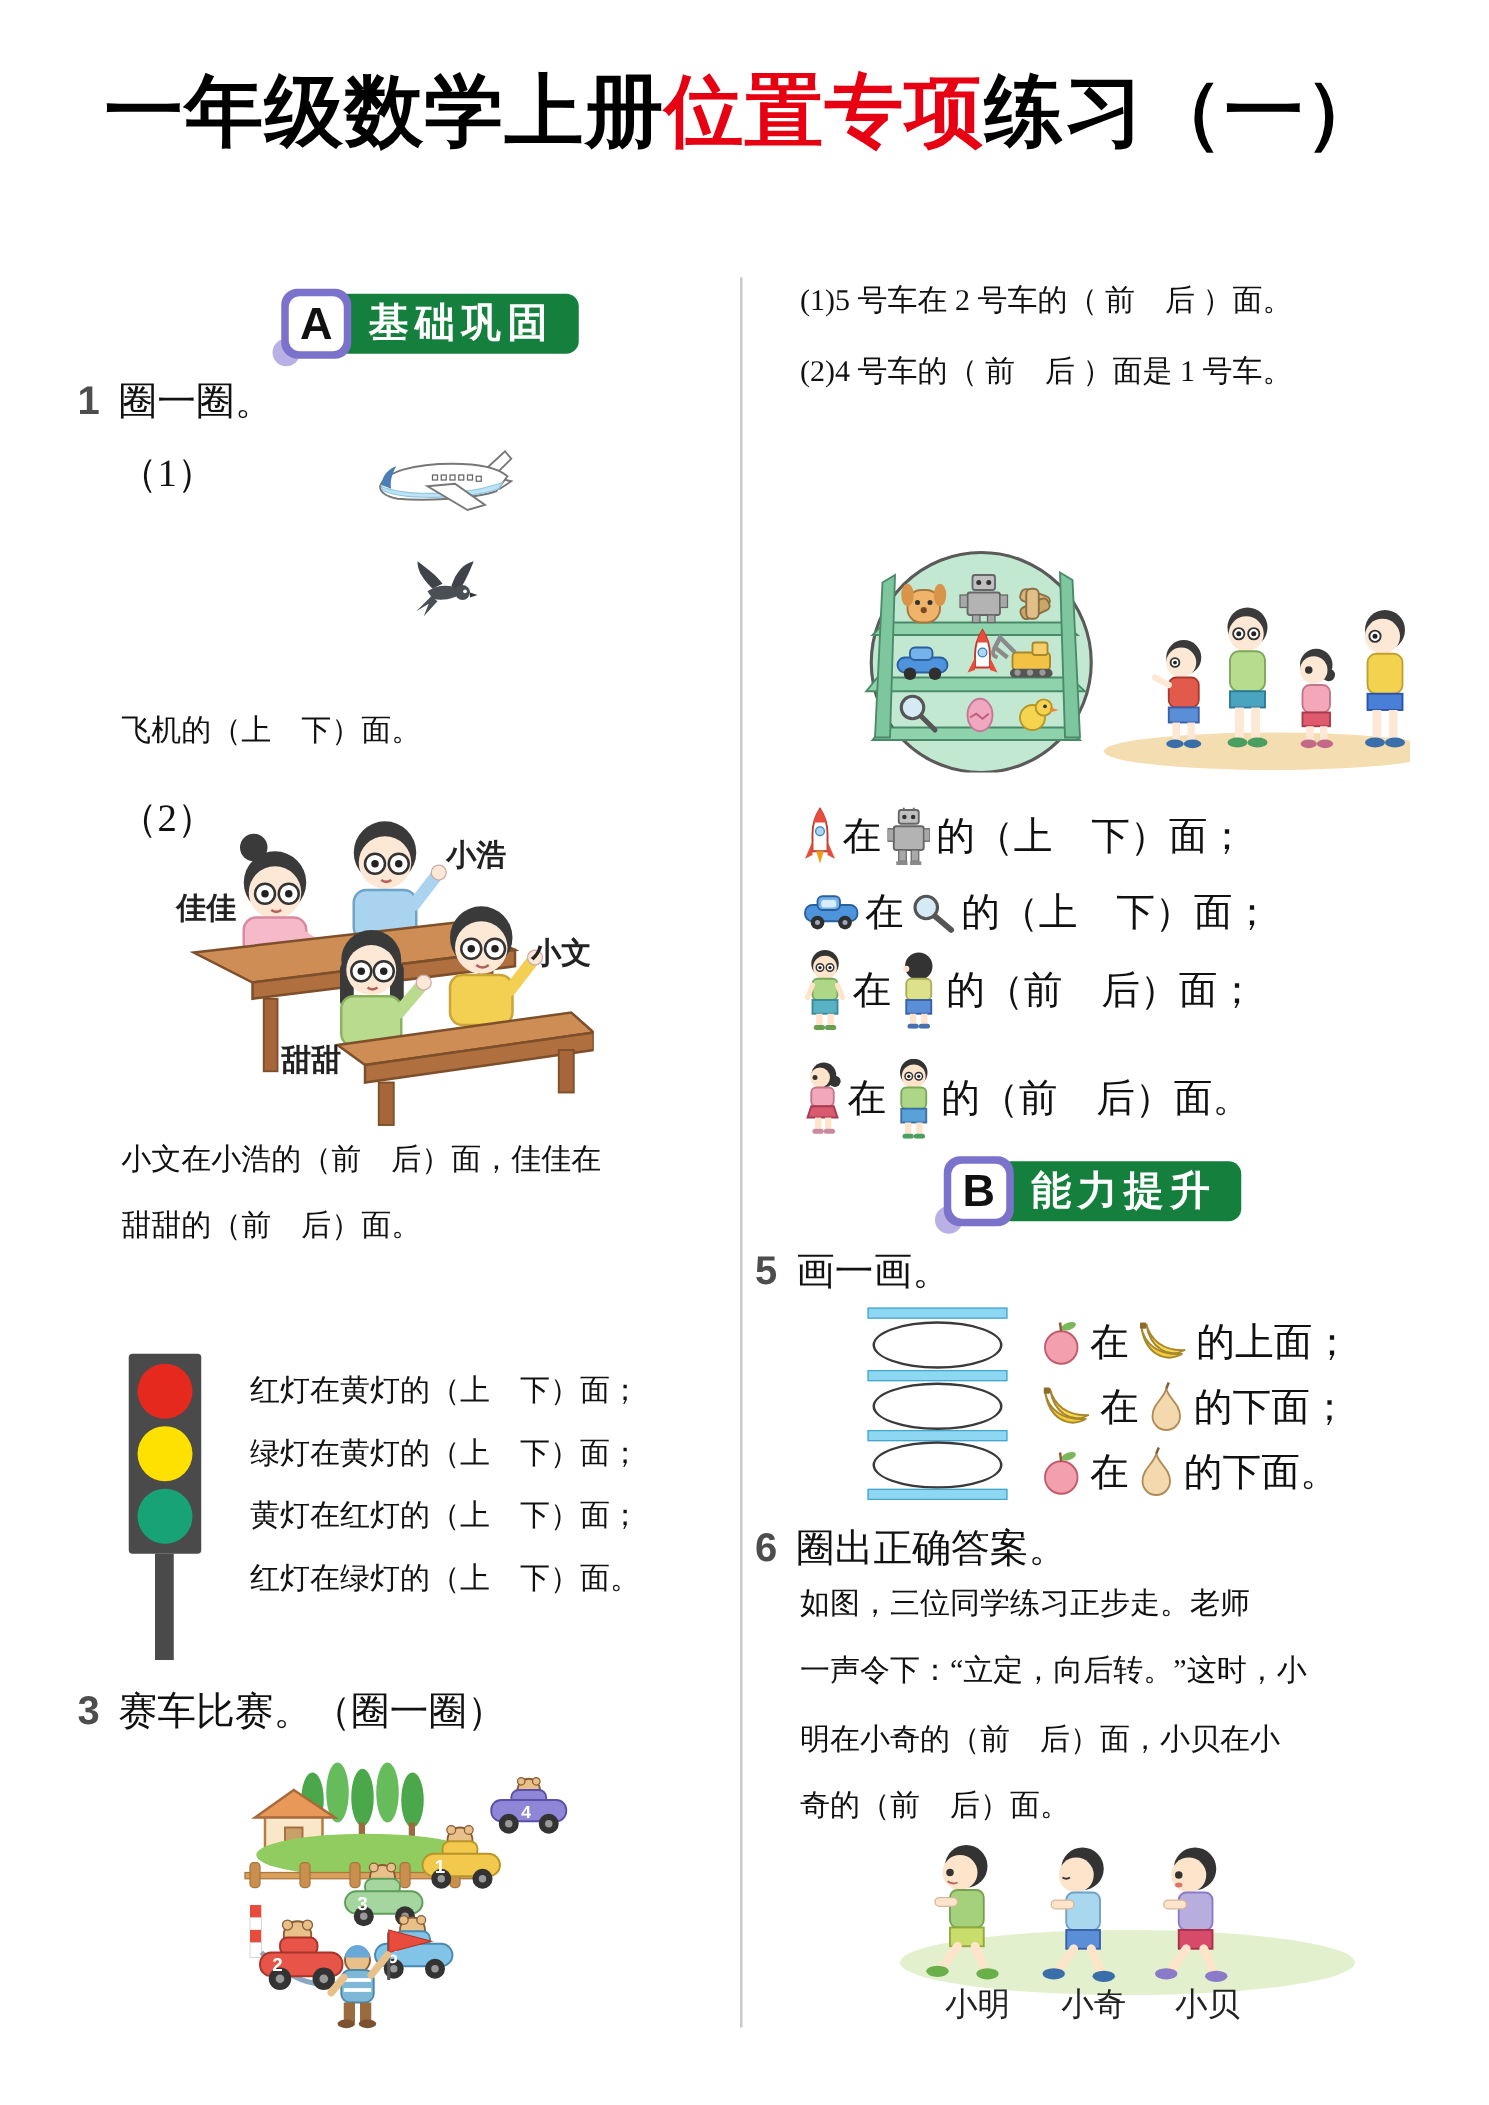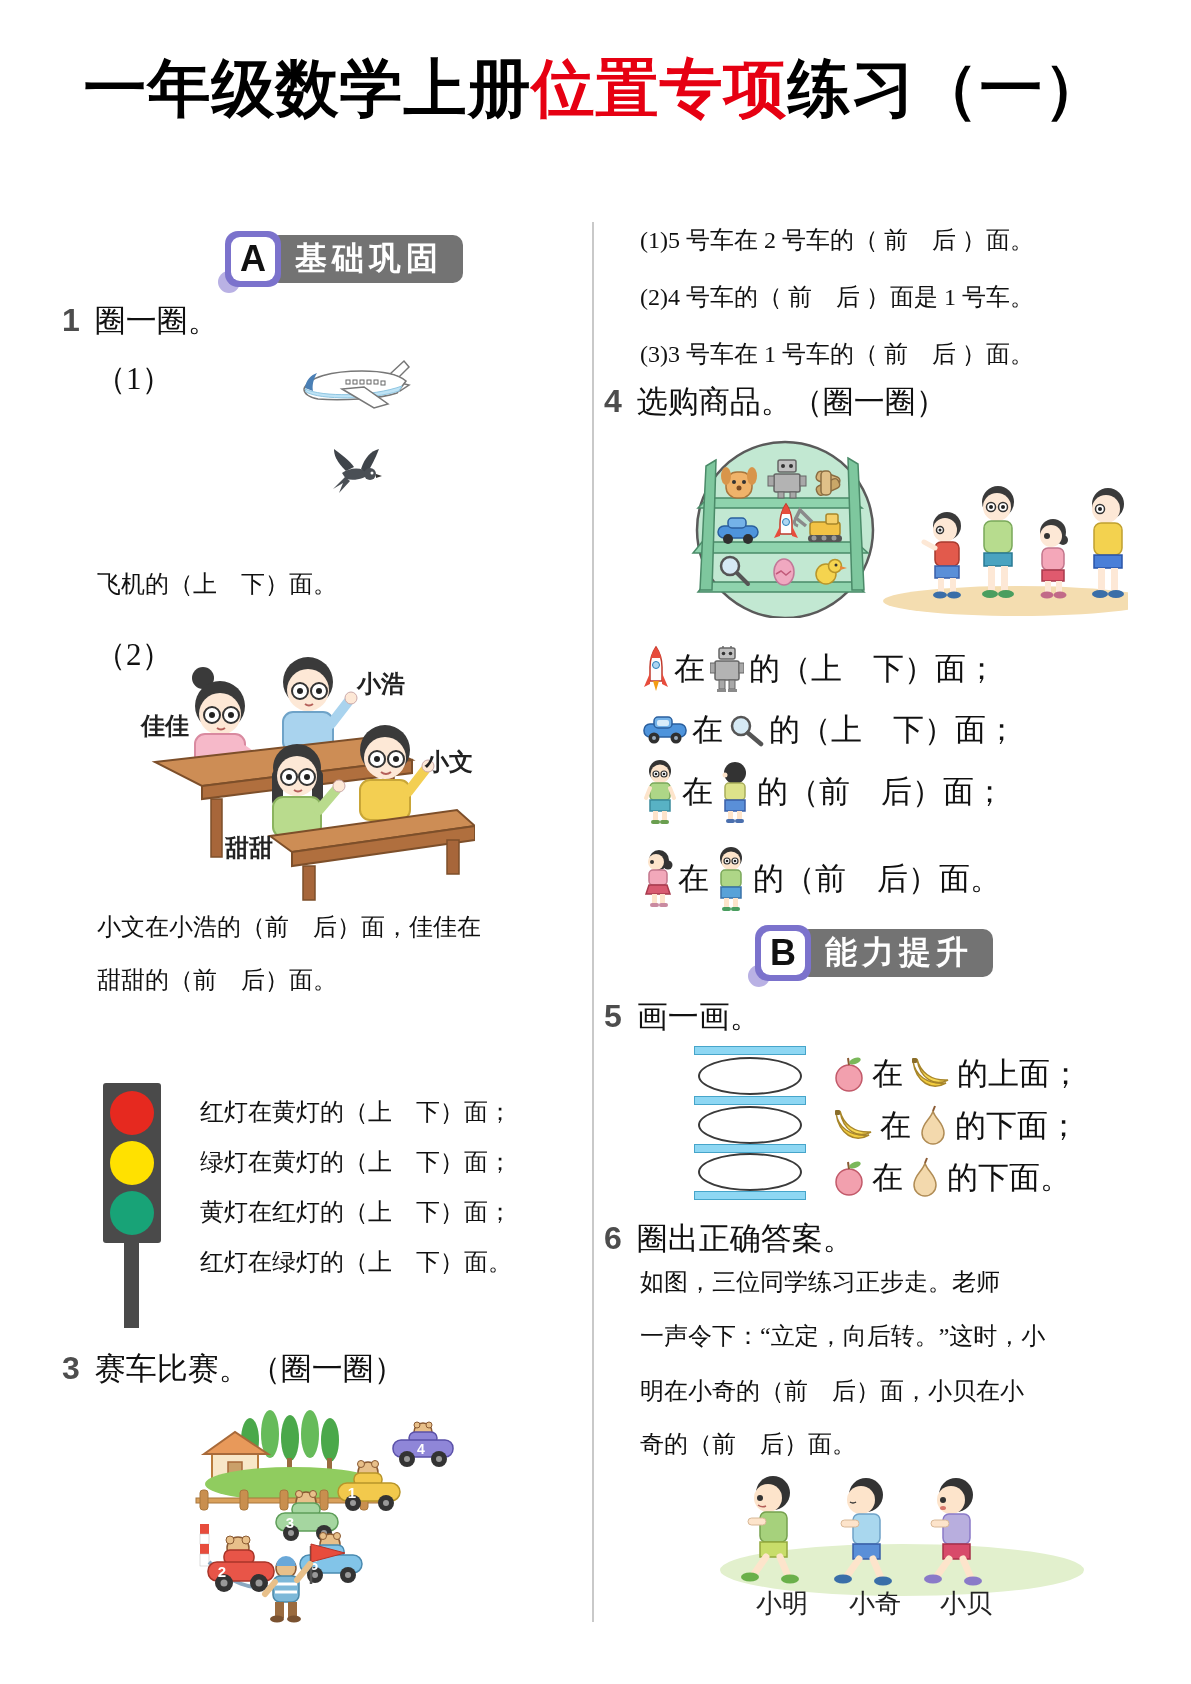--- a/index.html
+++ b/index.html
@@ -12,21 +12,21 @@
   .qrow{position:absolute;font-size:31px;white-space:nowrap;}
   .qnum{font-family:"Liberation Sans",sans-serif;font-weight:bold;color:#4d4d4d;margin-right:15px;font-size:32px;}
   .bodyline{position:absolute;font-size:24px;white-space:nowrap;}
   .plabel{position:absolute;font-size:31px;}
   .badge{position:absolute;height:54px;display:flex;align-items:center;}
   .badge .dot{position:absolute;left:-7px;bottom:-7px;width:22px;height:22px;border-radius:50%;background:#b9b1e4;}
   .letterbox{position:relative;z-index:2;width:56px;height:56px;background:#7b72cc;border-radius:13px;
              display:flex;align-items:center;justify-content:center;}
   .letterinner{width:44px;height:44px;background:#fff;border-radius:9px;display:flex;align-items:center;justify-content:center;
                font-family:"Liberation Sans",sans-serif;font-weight:900;font-size:36px;color:#111;}
-  .pill{margin-left:-12px;height:48px;background:#737373;border-radius:10px;display:flex;align-items:center;
+  .pill{margin-left:-12px;height:48px;background:#15803d;border-radius:10px;display:flex;align-items:center;
         padding:0 20px 0 26px;color:#fff;font-family:"Liberation Sans",sans-serif;font-weight:bold;
         font-size:32px;letter-spacing:5px;}
   .iconline{position:absolute;display:flex;align-items:center;font-size:31px;white-space:nowrap;}
   .iconline .ic{display:flex;align-items:center;margin:0 5px;}
   .tl-body{position:absolute;left:103px;top:1083px;width:58px;height:160px;background:#4a4a4a;border-radius:3px;}
   .tl-light{position:absolute;left:50%;transform:translateX(-50%);width:44px;height:44px;border-radius:50%;}
   .tl-red{top:8px;background:#e6291f;}
   .tl-yellow{top:58px;background:#ffe100;}
   .tl-green{top:108px;background:#18a377;}
   .tl-pole{position:absolute;left:124px;top:1243px;width:15px;height:85px;background:#4a4a4a;}
@@ -297,25 +297,21 @@
       <line x1="2" y1="26" x2="-8" y2="38" stroke="#e8c08a" stroke-width="6" stroke-linecap="round"></line>
       <rect x="2" y="46" width="9" height="16" fill="#9a6b3f"></rect>
       <rect x="15" y="46" width="9" height="16" fill="#9a6b3f"></rect>
       <ellipse cx="4" cy="63" rx="7" ry="3.5" fill="#7a5230"></ellipse>
       <ellipse cx="21" cy="63" rx="7" ry="3.5" fill="#7a5230"></ellipse>
     </g>
   </svg>
 
   <div class="bodyline" style="left:640px;top:224px;">(1)5 号车在 2 号车的（ 前　后 ）面。</div>
   <div class="bodyline" style="left:640px;top:281px;">(2)4 号车的（ 前　后 ）面是 1 号车。</div>
-  <div class="bodyline" style="left:640px;top:338px;">(3)3 号车在 1 号车的（ 前　后 ）面。</div>
-
-  <div class="qrow" style="left:604px;top:381px;">
-    <span class="qnum">4</span><span>选购商品。（圈一圈）</span>
-  </div>
+
 
   <svg class="svgabs" style="left:688px;top:438px;" width="440" height="180" viewBox="0 0 440 180">
     <ellipse cx="330" cy="163" rx="135" ry="15" fill="#f4ddb0"></ellipse>
     <circle cx="97" cy="92" r="88" fill="#c2e8d2" stroke="#5a5a5a" stroke-width="2.5"></circle>
     <g>
       <polygon points="20,60 162,60 174,70 10,70" fill="#8fd3ad" stroke="#4a8a68" stroke-width="1.5"></polygon>
       <polygon points="14,104 168,104 180,115 5,115" fill="#8fd3ad" stroke="#4a8a68" stroke-width="1.5"></polygon>
       <polygon points="18,144 166,144 176,154 10,154" fill="#8fd3ad" stroke="#4a8a68" stroke-width="1.5"></polygon>
       <polygon points="160,20 170,26 176,152 164,152" fill="#7ec79e" stroke="#4a8a68" stroke-width="1.5"></polygon>
       <polygon points="28,22 18,28 12,152 24,152" fill="#7ec79e" stroke="#4a8a68" stroke-width="1.5"></polygon>

